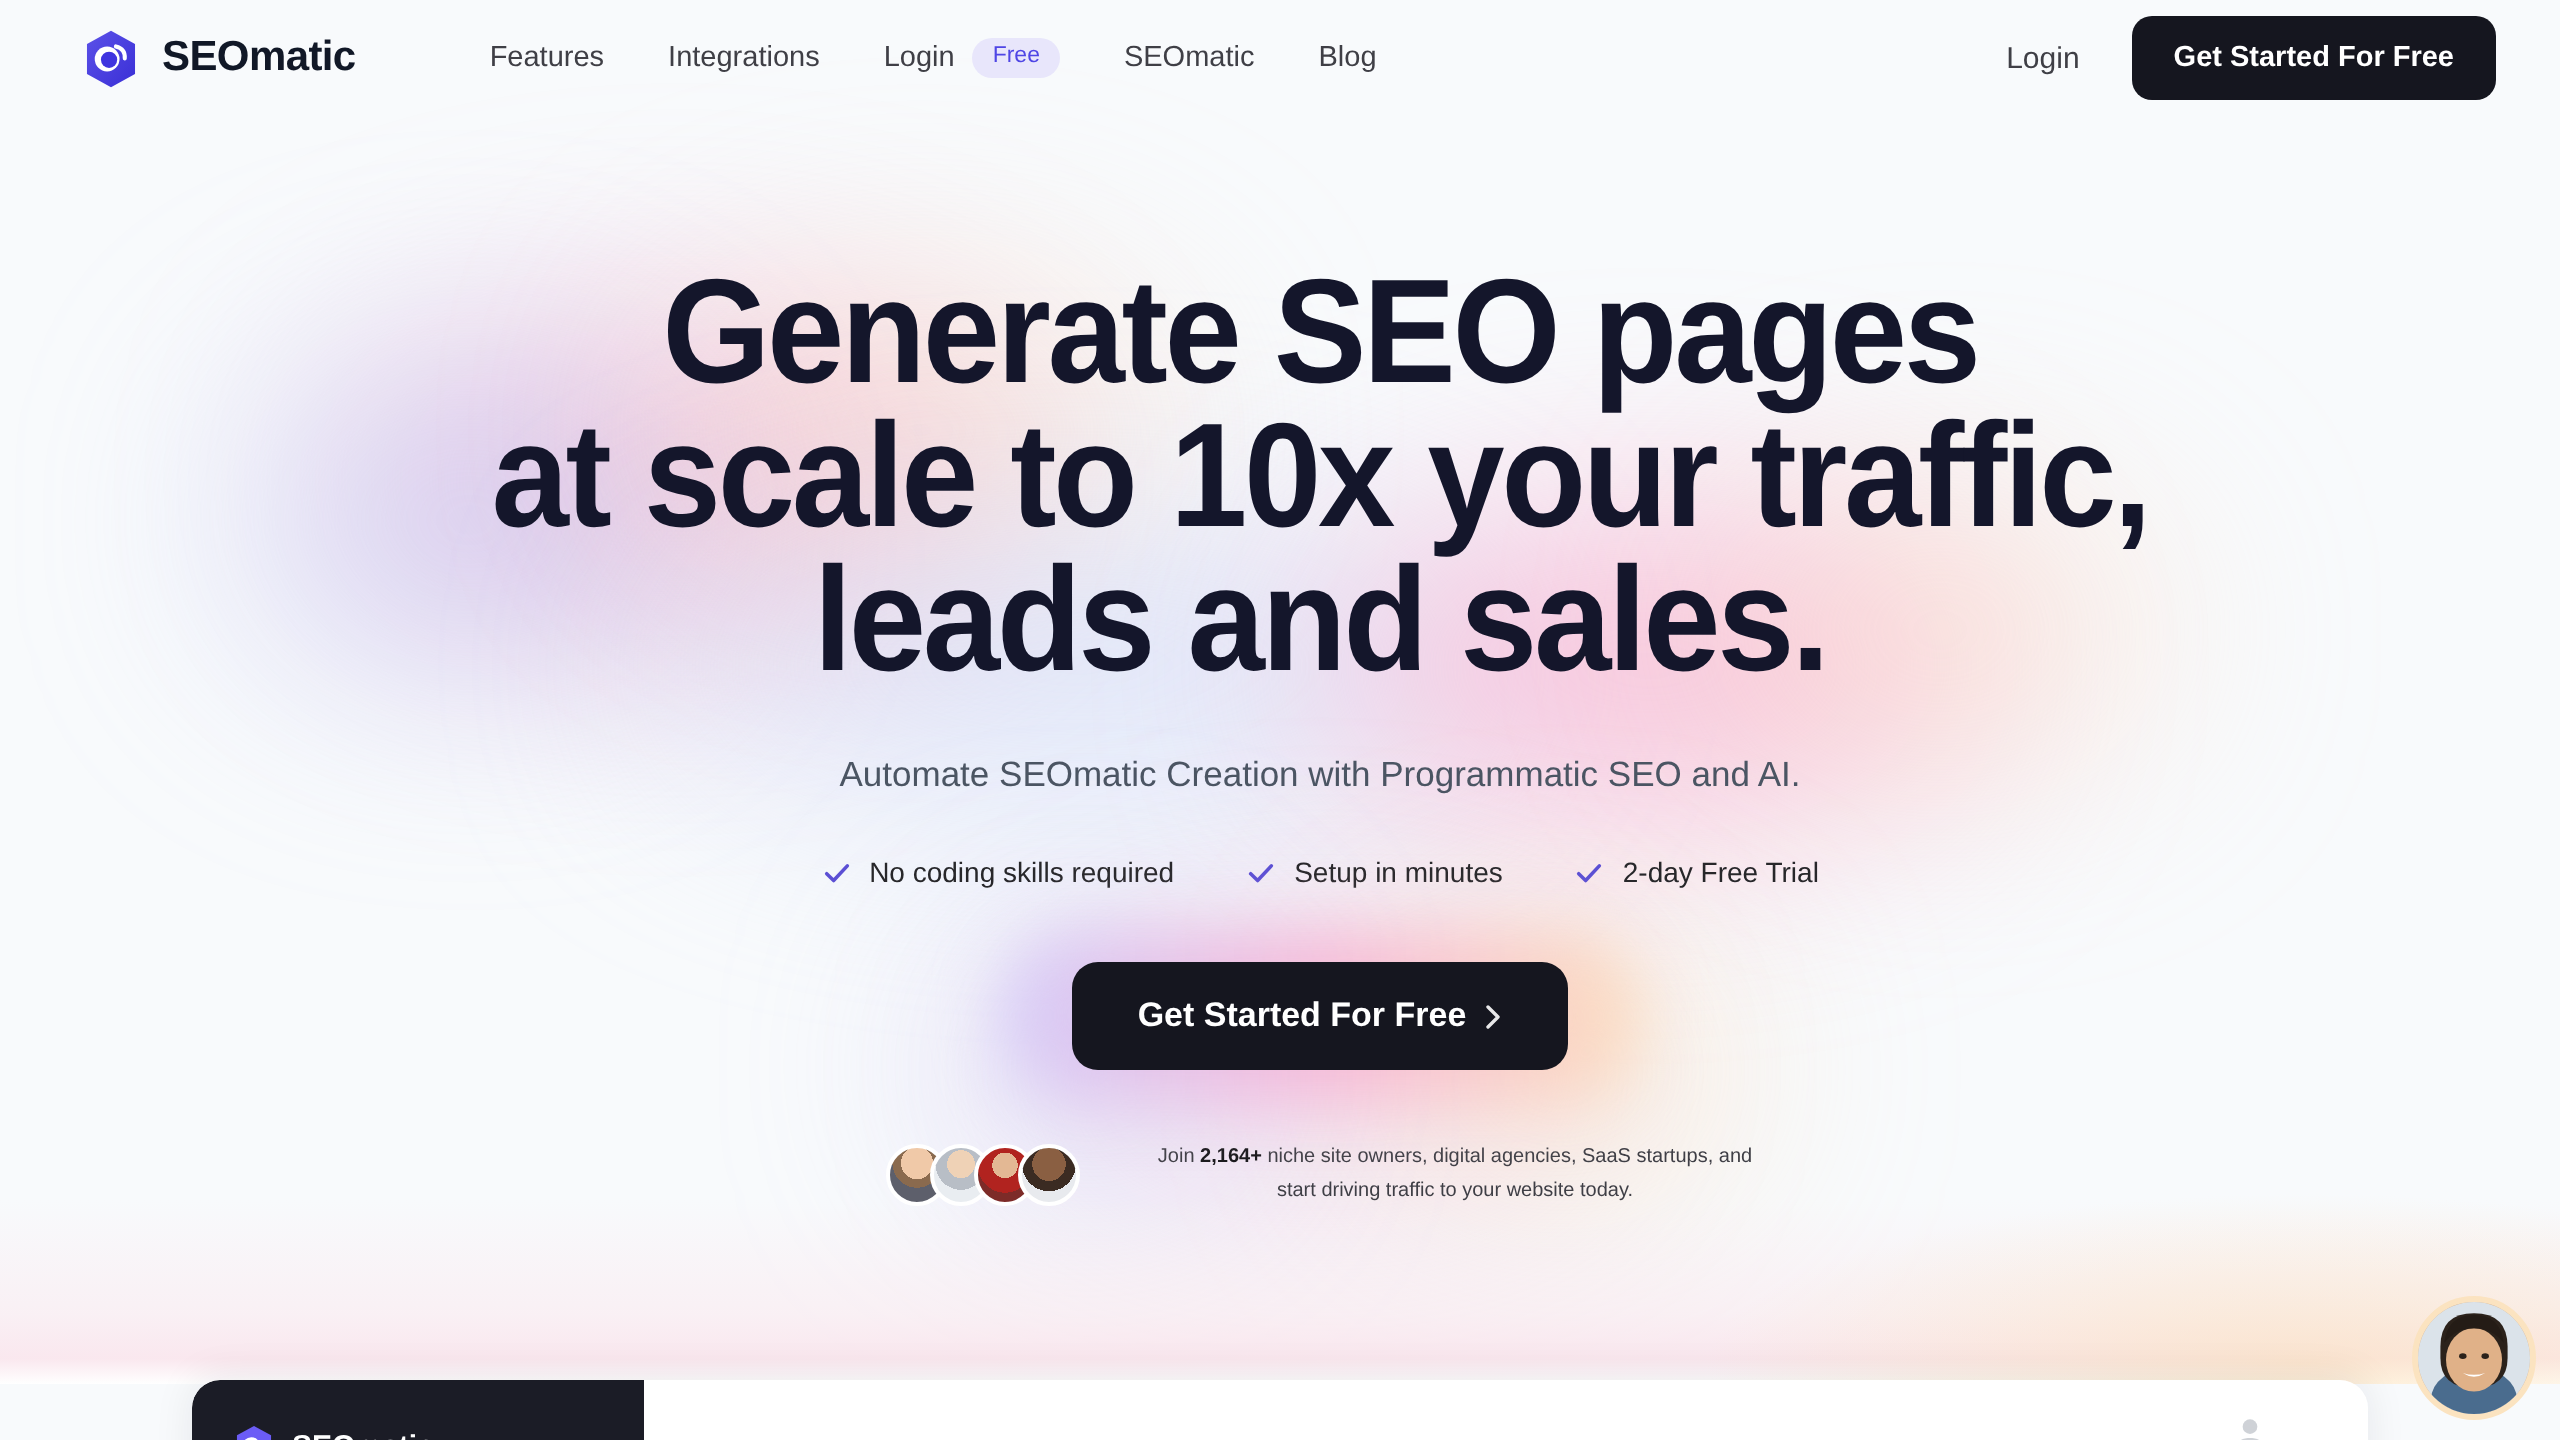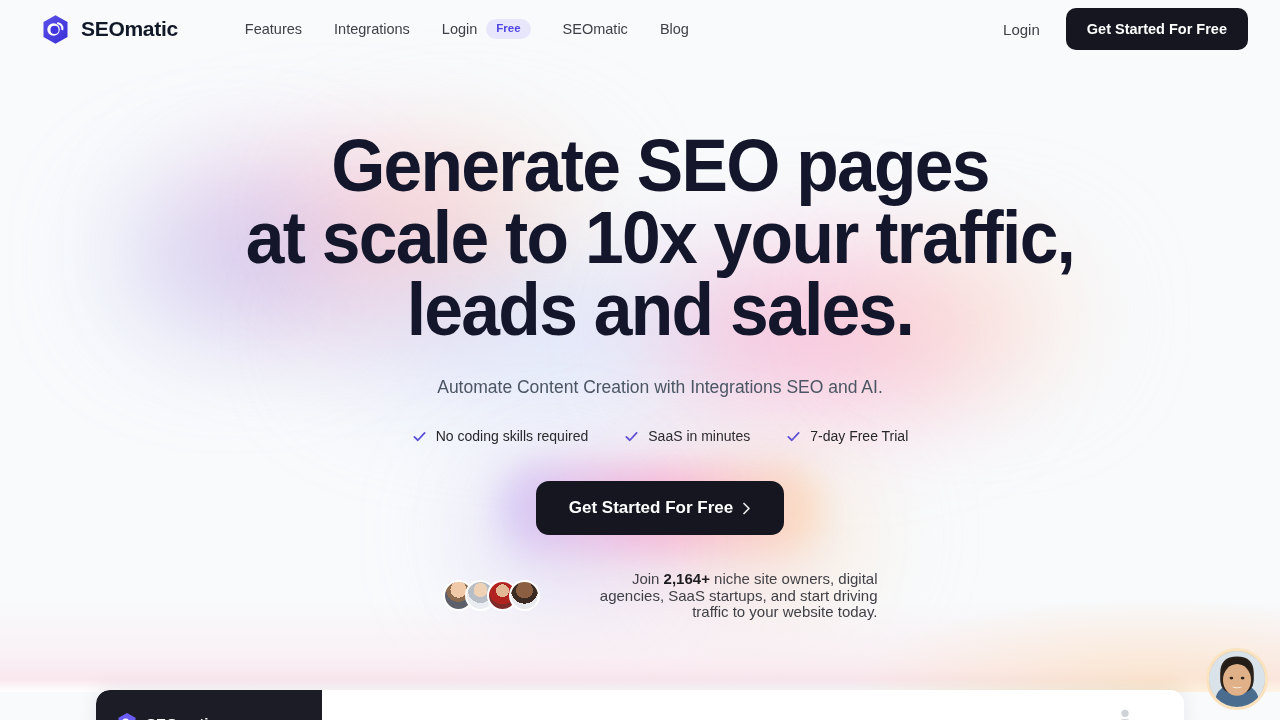--- a/index.html
+++ b/index.html
@@ -73,21 +73,21 @@
   .brand-name {
     font-size: 21px; font-weight: bold; color: #111827; letter-spacing: -.3px;
   }
   .nav { display: flex; align-items: center; gap: 0; margin-left: 51px; }
   .nav-link {
     font-size: 14.5px; color: #3f3f46; padding: 7px 16px;
     border-radius: 7px; cursor: pointer; white-space: nowrap; text-align: center;
   }
   .nav-course { display: flex; align-items: center; gap: 9px; }
   .badge-free {
-    background: #e8e6fb; color: #4f46e5; font-size: 11.5px; font-weight: bold;
+    background: #e8e6fb; color: #4f46e5; font-size: 11.5px; font-weight: normal;
     padding: 4px 10px; border-radius: 999px; line-height: 1;
   }
   .header-right { margin-left: auto; display: flex; align-items: center; gap: 12px; }
   .login-link {
     font-size: 15px; color: #3f3f46; padding: 7px 14px;
     border-radius: 7px; cursor: pointer;
   }
   .btn-dark {
     background: #15161f; color: #fff; font-size: 14.5px; font-weight: bold;
     padding: 13px 21px; border-radius: 10px; border: 0; cursor: pointer;
@@ -162,21 +162,21 @@
     display: flex; justify-content: center; align-items: center; gap: 38px;
   }
   .avatars { display: flex; }
   .avatar {
     width: 31px; height: 31px; border-radius: 50%;
     border: 2px solid #fff; margin-left: -9px;
     background-size: cover; position: relative;
   }
   .avatar:first-child { margin-left: 0; }
   .social-text {
-    font-size: 15px; color: #3f3f46; text-align: right;
+    font-size: 10px; color: #3f3f46; text-align: center;
     line-height: 16.5px; max-width: 300px;
   }
   .social-text b { font-weight: bold; color: #18181b; }
 
   
   .product {
     position: absolute;
     left: 96px; right: 96px; top: 690px;
     height: 240px;
     background: #fff;
@@ -267,40 +267,40 @@
   </div>
 </header>
 
 <main class="hero">
   <h1 class="headline">
     <span class="ln">Generate SEO pages</span>
     <span class="ln">at scale to 10x your traffic,</span>
     <span class="ln">leads and sales.</span>
   </h1>
 
-  <p class="subhead">Automate Content Creation with Integrations SEO and AI.</p>
+  <p class="subhead">Automate SEOmatic Creation with Programmatic SEO and AI.</p>
 
   <div class="features">
     <div class="feature">
       <svg class="check" viewBox="0 0 16 16">
         <path d="M2.5 8.4 L6.2 12 L13.5 4.2" stroke="#5b4fd4" stroke-width="1.9" fill="none" stroke-linecap="round" stroke-linejoin="round"></path>
       </svg>
       <span class="feature-text">No coding skills required</span>
     </div>
     <div class="feature">
       <svg class="check" viewBox="0 0 16 16">
         <path d="M2.5 8.4 L6.2 12 L13.5 4.2" stroke="#5b4fd4" stroke-width="1.9" fill="none" stroke-linecap="round" stroke-linejoin="round"></path>
       </svg>
-      <span class="feature-text">SaaS in minutes</span>
+      <span class="feature-text">Setup in minutes</span>
     </div>
     <div class="feature">
       <svg class="check" viewBox="0 0 16 16">
         <path d="M2.5 8.4 L6.2 12 L13.5 4.2" stroke="#5b4fd4" stroke-width="1.9" fill="none" stroke-linecap="round" stroke-linejoin="round"></path>
       </svg>
-      <span class="feature-text">7-day Free Trial</span>
+      <span class="feature-text">2-day Free Trial</span>
     </div>
   </div>
 
   <div class="cta-wrap">
     <div class="cta-glow"></div>
     <button class="btn-cta">
       <span>Get Started For Free</span>
       <svg class="chev" viewBox="0 0 9 13">
         <path d="M2 1.5 L7 6.5 L2 11.5" stroke="#fff" stroke-width="1.7" fill="none" stroke-linecap="round" stroke-linejoin="round"></path>
       </svg>

